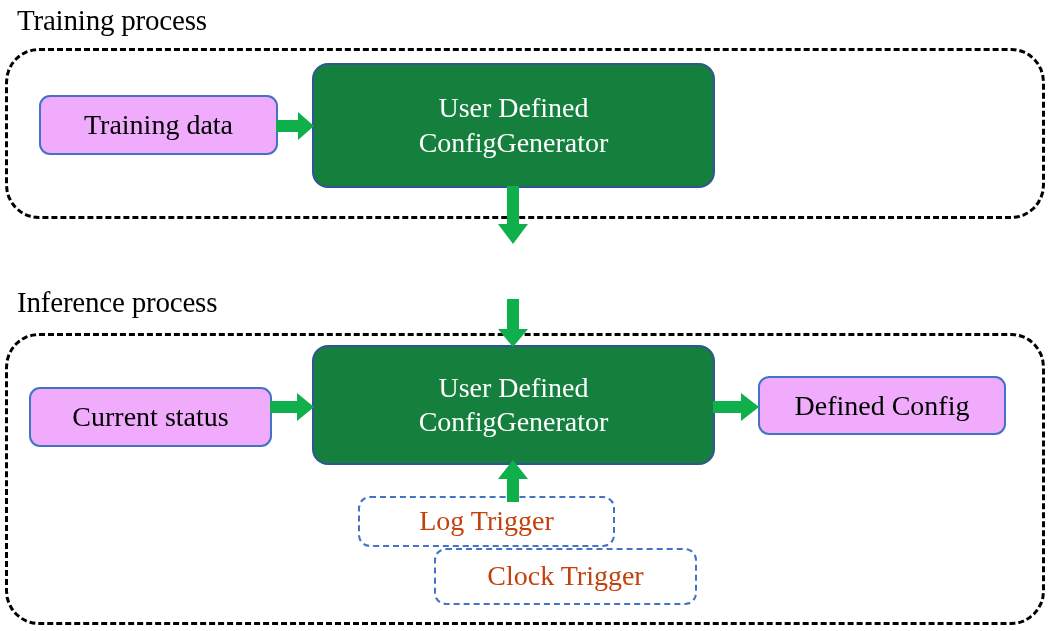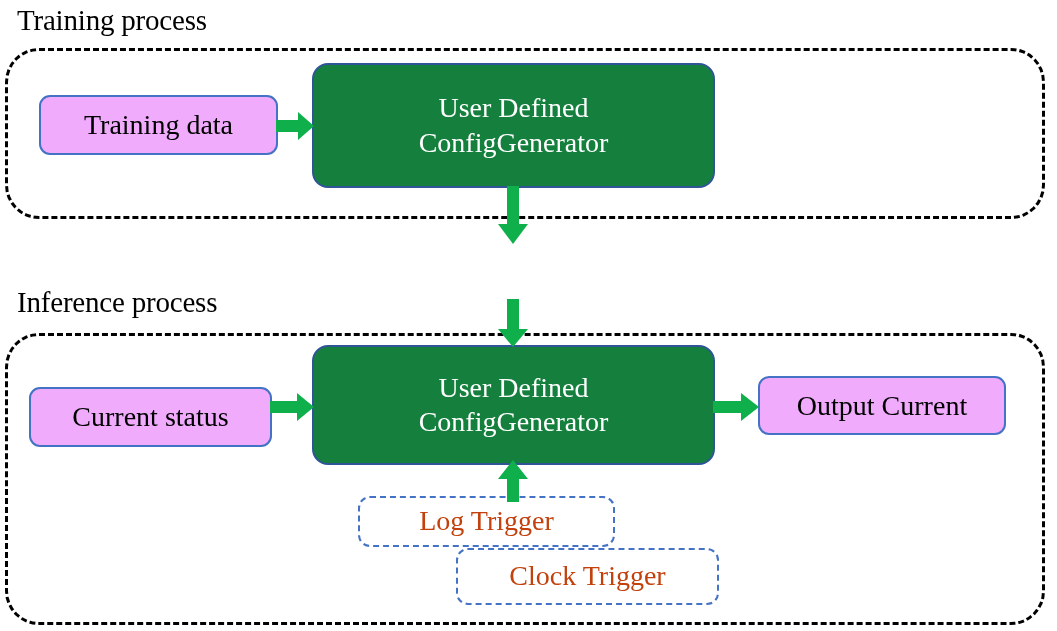--- a/index.html
+++ b/index.html
@@ -84,21 +84,21 @@
   
   #node-checkpoint      { left: 396px; top: 243px; width: 235px; height: 58px; }
 
   
   #node-current-status  { left: 29px;  top: 375px; width: 243px; height: 60px; margin-top: 12px; }
   #node-generator-infer { left: 312px; top: 345px; width: 403px; height: 120px; }
   #node-output-config   { left: 758px; top: 376px; width: 248px; height: 59px; }
 
   
   #node-log-trigger     { left: 358px; top: 496px; width: 257px; height: 51px; z-index: 3; }
-  #node-clock-trigger   { left: 456px; top: 548px; width: 263px; height: 57px; z-index: 4; }
+  #node-clock-trigger   { left: 434px; top: 548px; width: 263px; height: 57px; z-index: 4; }
 
   
   .arrow {
     position: absolute;
     z-index: 5;
   }
   #arrow-train-data-to-gen  { left: 276px; top: 106px; }
   #arrow-gen-to-checkpoint  { left: 497px; top: 186px; }
   #arrow-checkpoint-to-gen  { left: 497px; top: 299px; }
   #arrow-status-to-gen      { left: 270px; top: 387px; }
@@ -130,21 +130,21 @@
 
   <div class="node node-plain" id="node-current-status">Current status</div>
 
   <div class="node node-primary" id="node-generator-infer">
     <div>
       <div>User Defined</div>
       <div>ConfigGenerator</div>
     </div>
   </div>
 
-  <div class="node node-plain" id="node-output-config">Output Current</div>
+  <div class="node node-plain" id="node-output-config">Defined Config</div>
 
   <div class="node node-trigger" id="node-log-trigger">Log Trigger</div>
 
   <div class="node node-trigger" id="node-clock-trigger">Clock Trigger</div>
 
   <svg class="arrow" id="arrow-train-data-to-gen" width="40" height="40">
     <path d="M0 14 L22 14 L22 6 L38 20 L22 34 L22 26 L0 26 Z" fill="#0FB04C"></path>
   </svg>
 
   <svg class="arrow" id="arrow-gen-to-checkpoint" width="32" height="60">

